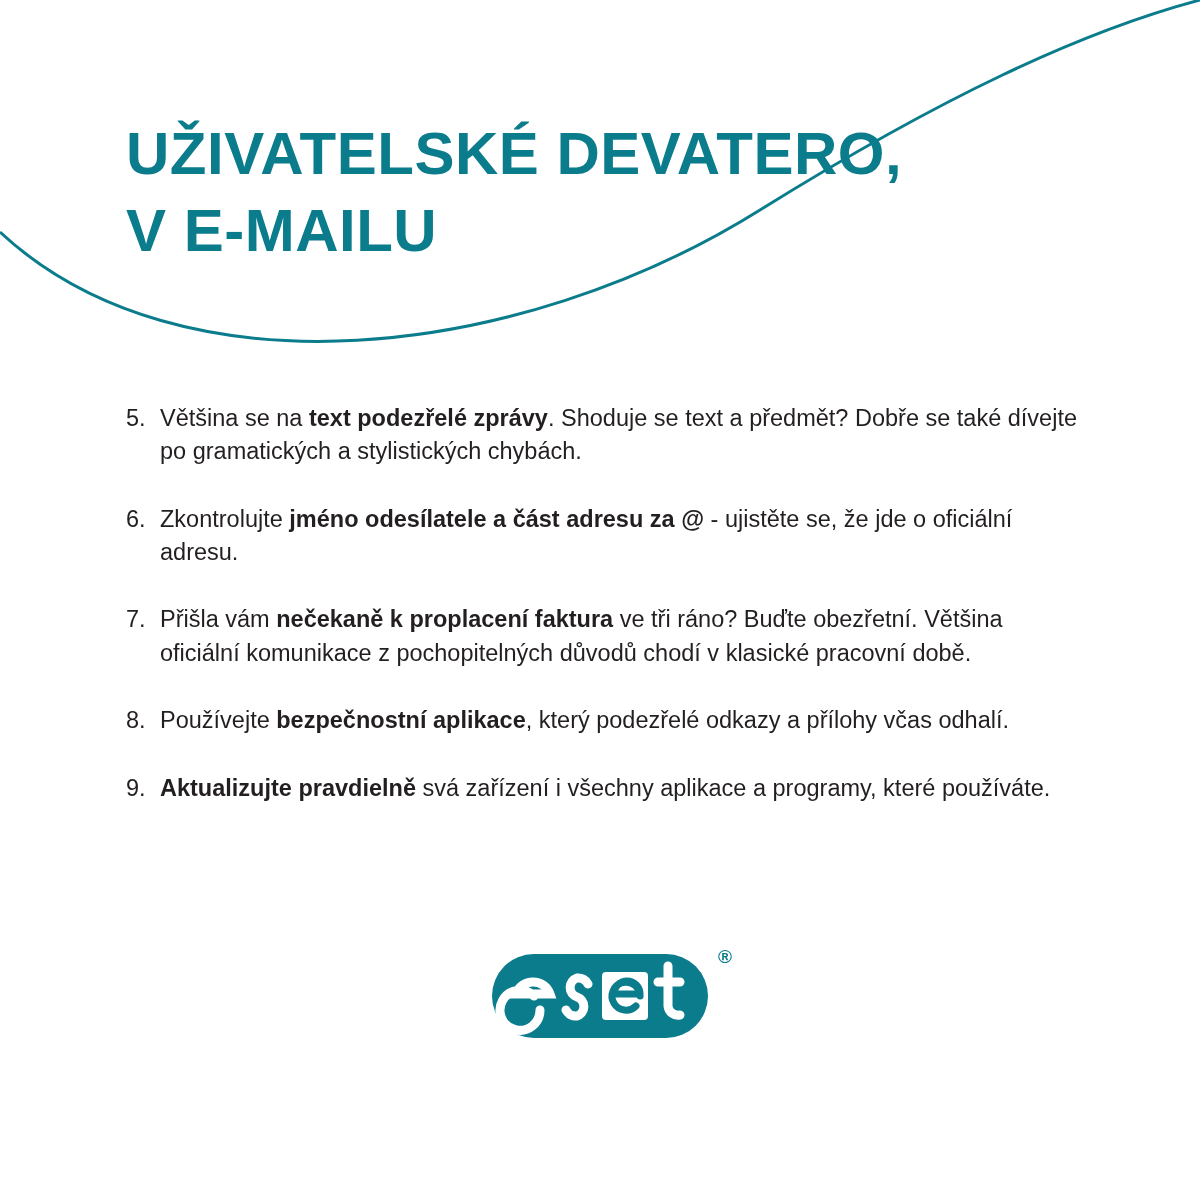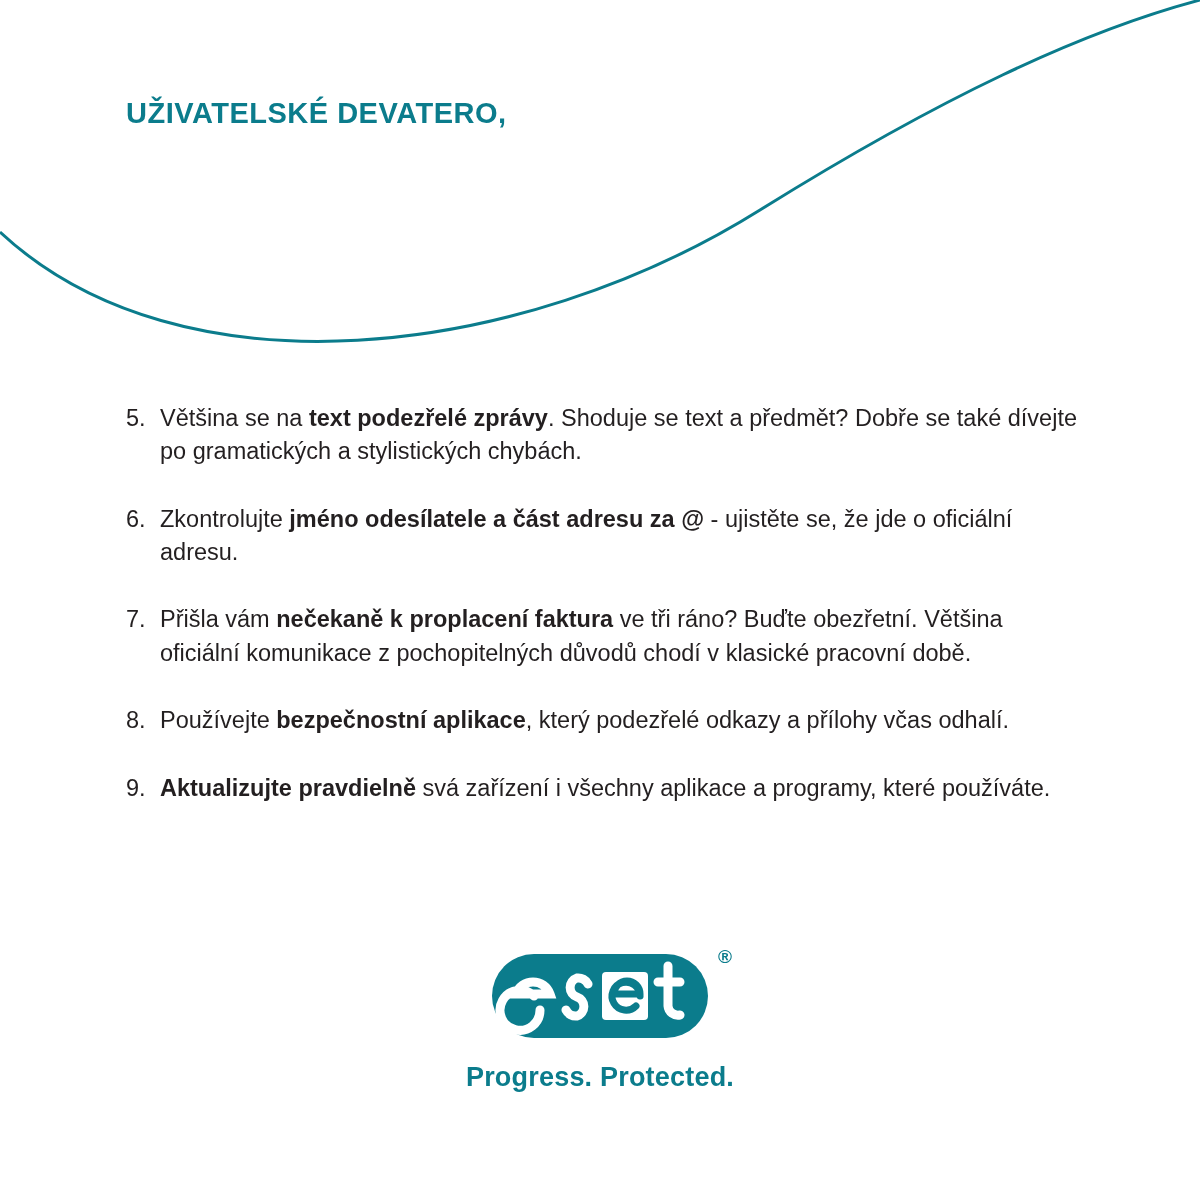--- a/index.html
+++ b/index.html
@@ -31,21 +31,21 @@
     height: 400px;
     pointer-events: none;
   }
 
   
   .heading {
     position: absolute;
     left: 126px;
     top: 76px;
     width: 860px;
-    font-size: 29px;
+    font-size: 60px;
     line-height: 1.28;
     font-weight: bold;
     letter-spacing: 0.5px;
     color: #0b7c8c;
     text-transform: uppercase;
   }
   .heading .line {
     display: block;
     white-space: pre;
   }
@@ -112,20 +112,21 @@
 <body>
 
 <div class="page">
 
   <svg class="swoosh" viewBox="0 0 1200 400" preserveAspectRatio="none">
     <path d="M 0 232 C 180 400, 520 360, 760 210 C 940 98, 1080 32, 1200 0" fill="none" stroke="#0b7c8c" stroke-width="3"></path>
   </svg>
 
   <h1 class="heading">
     <span class="line">UŽIVATELSKÉ DEVATERO,</span>
+    <span class="line">V E-MAILU</span>
   </h1>
 
   <div class="list">
 
     <div class="item">
       <span class="num">5.</span>
       <span class="txt">
         <span>Většina se na </span><b>text podezřelé zprávy</b><span>. Shoduje se text a předmět? Dobře se také dívejte po gramatických a stylistických chybách.</span>
       </span>
     </div>
@@ -171,15 +172,14 @@
 
         <rect x="112" y="20" width="46" height="48" rx="4" fill="#ffffff"></rect>
         <path d="M150 44 a14 14 0 1 0 -4 10 M124 42 h26 a13 13 0 0 0 -26 0 z" fill="none" stroke="#0b7c8c" stroke-width="7" stroke-linecap="round"></path>
 
         <path d="M178 14 v40 a10 10 0 0 0 12 9 M168 30 h22" fill="none" stroke="#ffffff" stroke-width="9" stroke-linecap="round"></path>
       </svg>
       <span class="reg">®</span>
     </div>
   </div>
 
-  <div class="tagline">Progress. Protected.</div>
 
 </div>
 
 </body></html>

